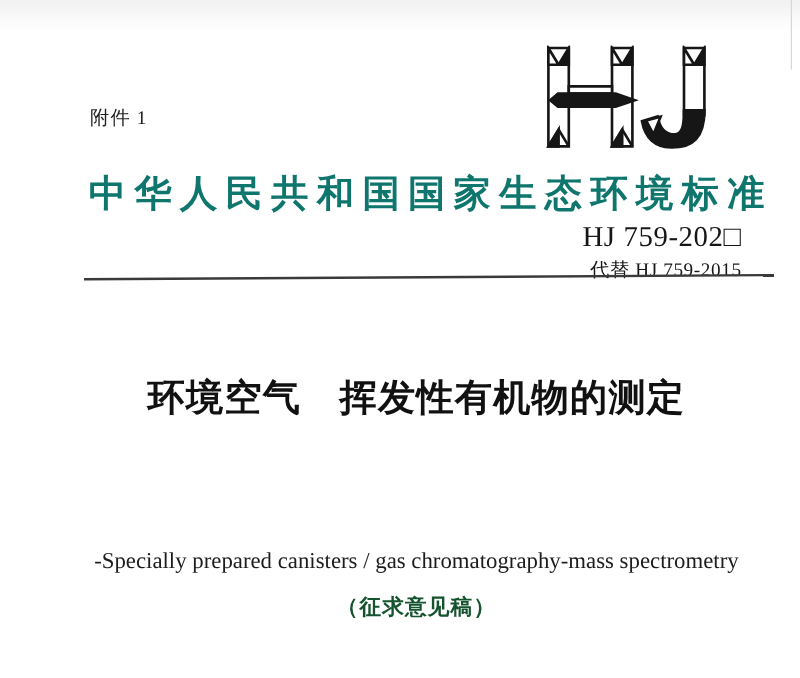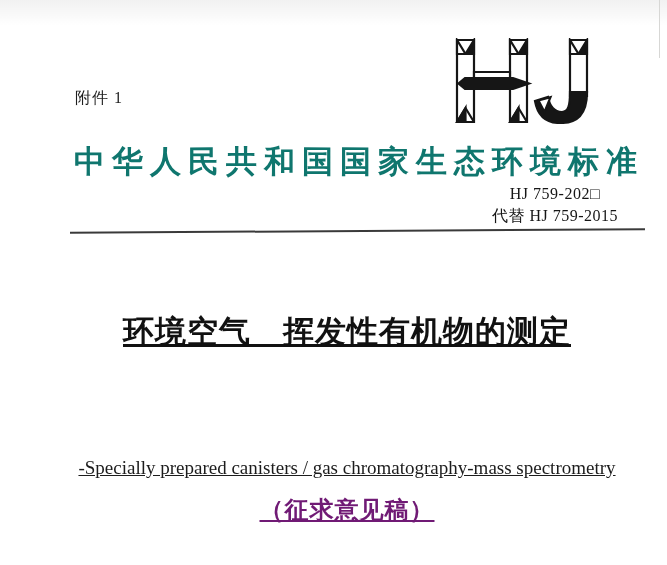--- a/index.html
+++ b/index.html
@@ -19,39 +19,39 @@
   }
   .attachment{
     position:absolute;left:75px;top:88px;font-size:16px;letter-spacing:1px;color:#1e1e1e;text-align:center;
   }
   .logo{position:absolute;left:455px;top:38px;width:134px;height:86px;}
   .nat-header{
     position:absolute;left:74px;top:141px;white-space:nowrap;
     font-size:31px;font-weight:600;letter-spacing:7px;color:#0f766e;
   }
   .std-block{position:absolute;right:49px;top:185px;text-align:right;color:#161616;}
-  .std-code{font-size:16px;letter-spacing:0.5px;text-align:center;}
+  .std-code{font-size:24px;letter-spacing:0.5px;}
   .std-replaces{font-size:16px;margin-top:3px;letter-spacing:0.5px;text-align:right;}
   .rule{
     position:absolute;left:70px;top:230px;width:575px;height:2px;
     background:#3a3a3a;transform:rotate(-0.35deg);
   }
-  .centered{position:absolute;left:27px;width:640px;text-align:center;text-decoration:underline;}
+  .centered{position:absolute;left:27px;width:640px;text-align:center;}
   .title-cn{
     font-family:"Liberation Sans","DejaVu Sans",sans-serif;
     font-weight:700;font-size:31px;letter-spacing:1px;color:#111;white-space:nowrap;
   }
   .title-cn-1{top:311px;}
   .title-cn-2{top:358px;}
   .title-en{font-size:19px;color:#1c1c1c;white-space:nowrap;}
   .title-en-1{top:419px;}
   .title-en-2{top:457px;}
   .draft-note{
     top:494px;font-family:"Liberation Sans","DejaVu Sans",sans-serif;
-    font-weight:700;font-size:24px;letter-spacing:1px;color:#701a75;
+    font-weight:700;font-size:18px;letter-spacing:1px;color:#14532d;
   }
 </style>
 </head>
 <body>
 
 <div class="page">
 
   <div class="scan-edge-right"></div>
 
   <div class="attachment">附件 1</div>

